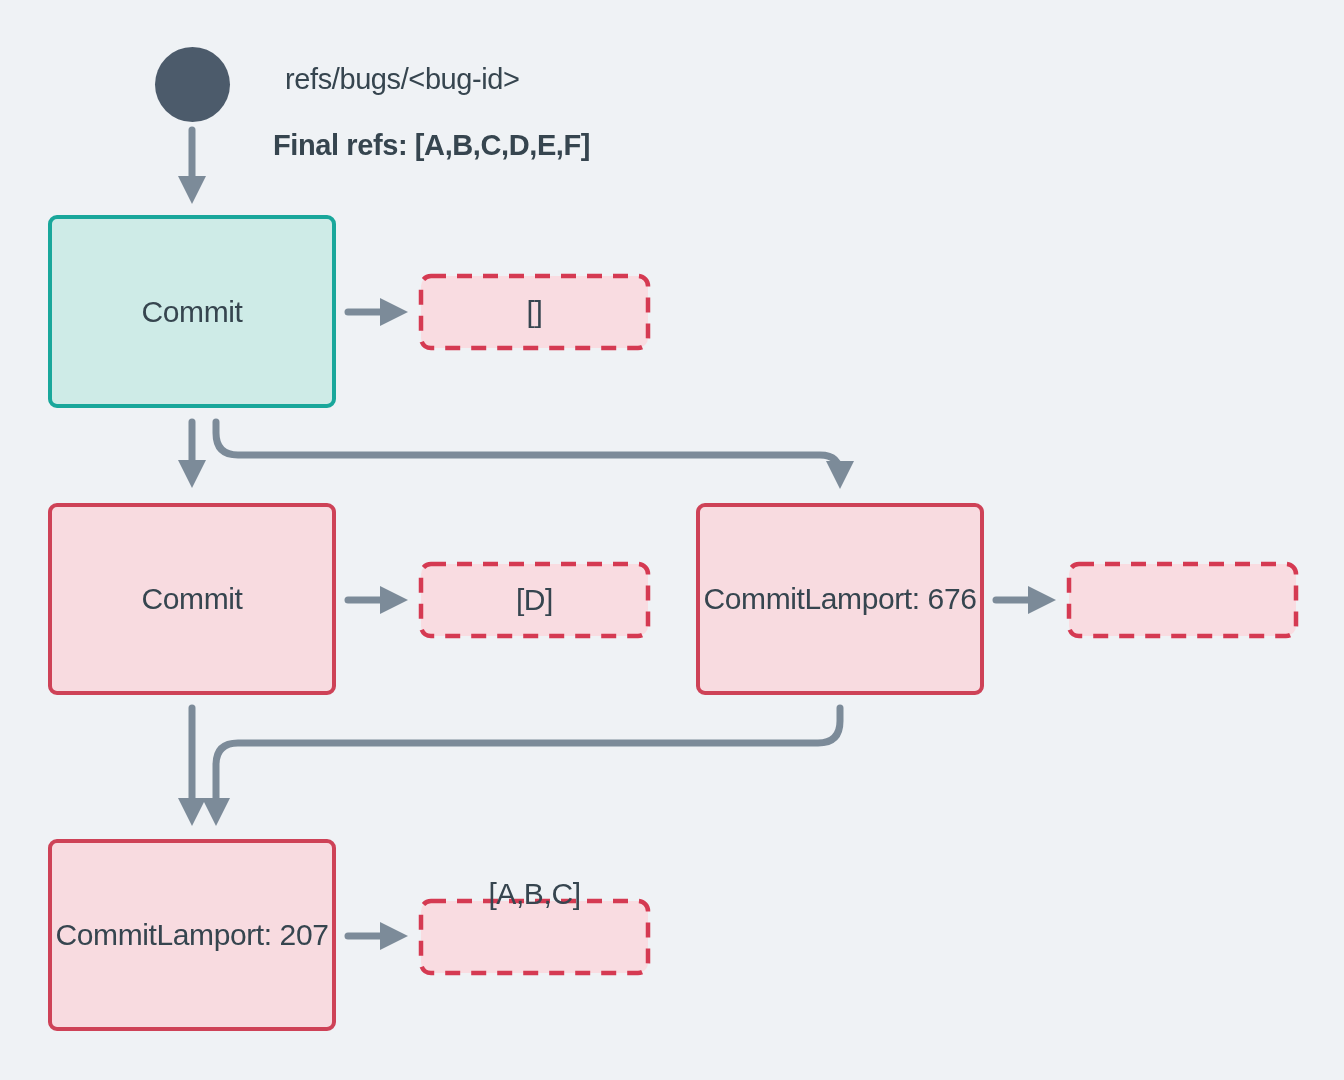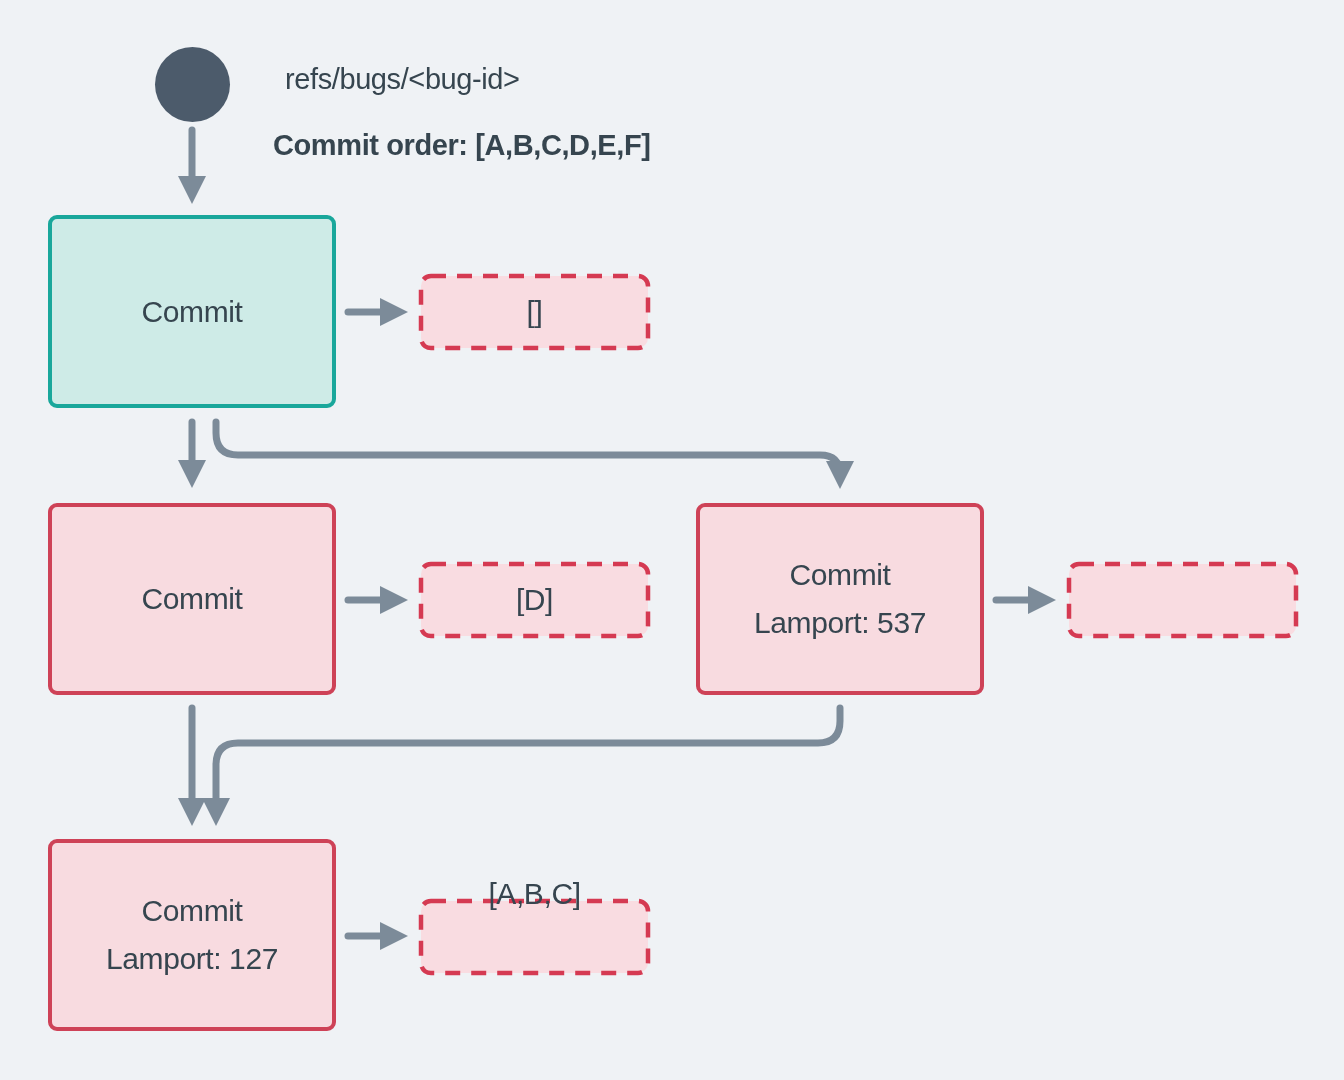--- a/index.html
+++ b/index.html
@@ -61,21 +61,21 @@
   .header-order {
     position: absolute;
     left: 273px; top: 128px;
     font-size: 29px;
     line-height: 34px;
     font-weight: 700;
   }
   .commit-box {
     position: absolute;
     display: flex;
-    flex-direction: column;
+    flex-direction: row;
     align-items: center;
     justify-content: center;
     border-radius: 9px;
     border: 4px solid;
     font-size: 30px;
     line-height: 48px;
     text-align: center;
   }
   .commit-box.teal { background: var(--teal-fill); border-color: var(--teal-border); }
   .commit-box.pink { background: var(--pink-fill); border-color: var(--pink-border); }
@@ -110,36 +110,36 @@
     <path class="edge" d="M 216 422 L 216 433 Q 216 455 238 455 L 820 455 Q 840 455 840 475" marker-end="url(#arrowhead)"></path>
     <path class="edge" d="M 348 600 L 394 600" marker-end="url(#arrowhead)"></path>
     <path class="edge" d="M 996 600 L 1042 600" marker-end="url(#arrowhead)"></path>
     <path class="edge" d="M 192 708 L 192 812" marker-end="url(#arrowhead)"></path>
     <path class="edge" d="M 840 708 L 840 721 Q 840 743 818 743 L 238 743 Q 216 743 216 765 L 216 812" marker-end="url(#arrowhead)"></path>
     <path class="edge" d="M 348 936 L 394 936" marker-end="url(#arrowhead)"></path>
   </svg>
 
   <div class="root-circle"></div>
   <div class="header-ref">refs/bugs/&lt;bug-id&gt;</div>
-  <div class="header-order">Commit order: [A,B,C,D,E,F]</div>
+  <div class="header-order">Final refs: [A,B,C,D,E,F]</div>
 
   <div class="commit-box teal" style="left:48px; top:215px; width:288px; height:193px;">
     <div>Commit</div>
   </div>
   <div class="ops-label" style="left:421px; top:276px; width:227px; height:72px;">[]</div>
 
   <div class="commit-box pink" style="left:48px; top:503px; width:288px; height:192px;">
     <div>Commit</div>
   </div>
   <div class="ops-label" style="left:421px; top:564px; width:227px; height:72px;">[D]</div>
 
   <div class="commit-box pink" style="left:696px; top:503px; width:288px; height:192px;">
     <div>Commit</div>
-    <div>Lamport: 537</div>
+    <div>Lamport: 676</div>
   </div>
 
   <div class="commit-box pink" style="left:48px; top:839px; width:288px; height:192px;">
     <div>Commit</div>
-    <div>Lamport: 127</div>
+    <div>Lamport: 207</div>
   </div>
   <div class="ops-label" style="left:421px; top:858px; width:227px; height:72px;">[A,B,C]</div>
 
 </div>
 
 </body></html>

